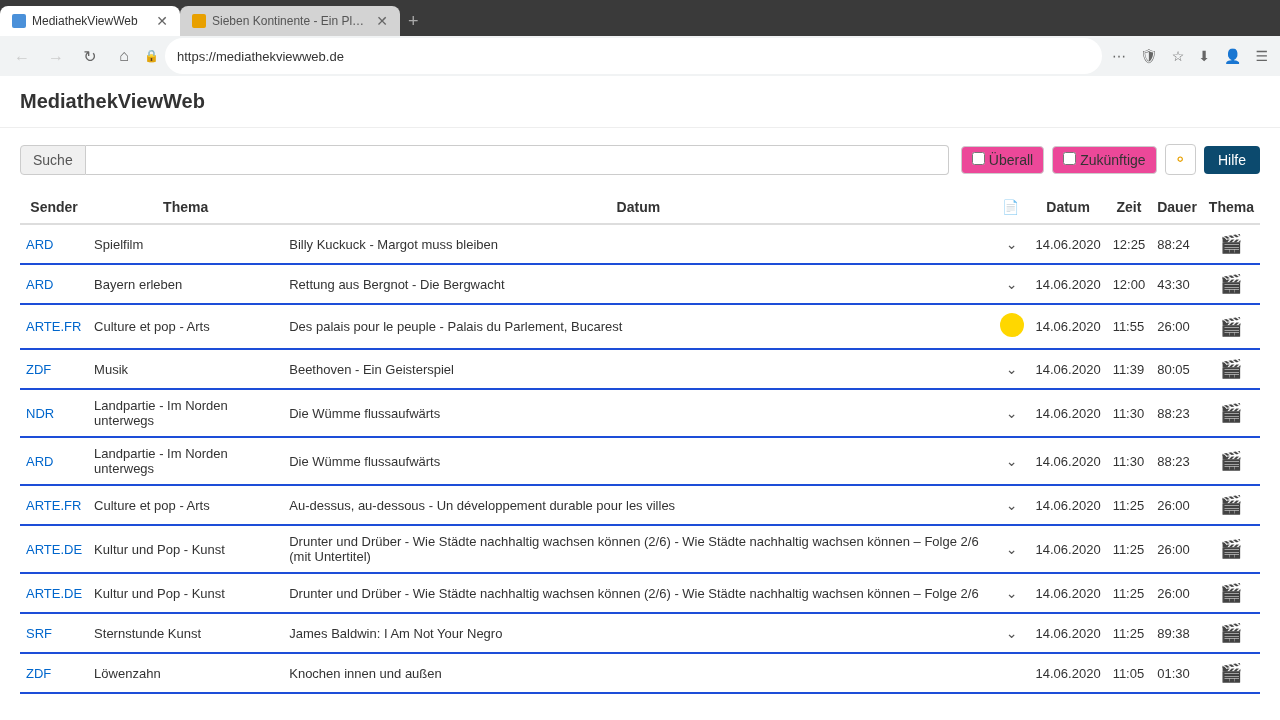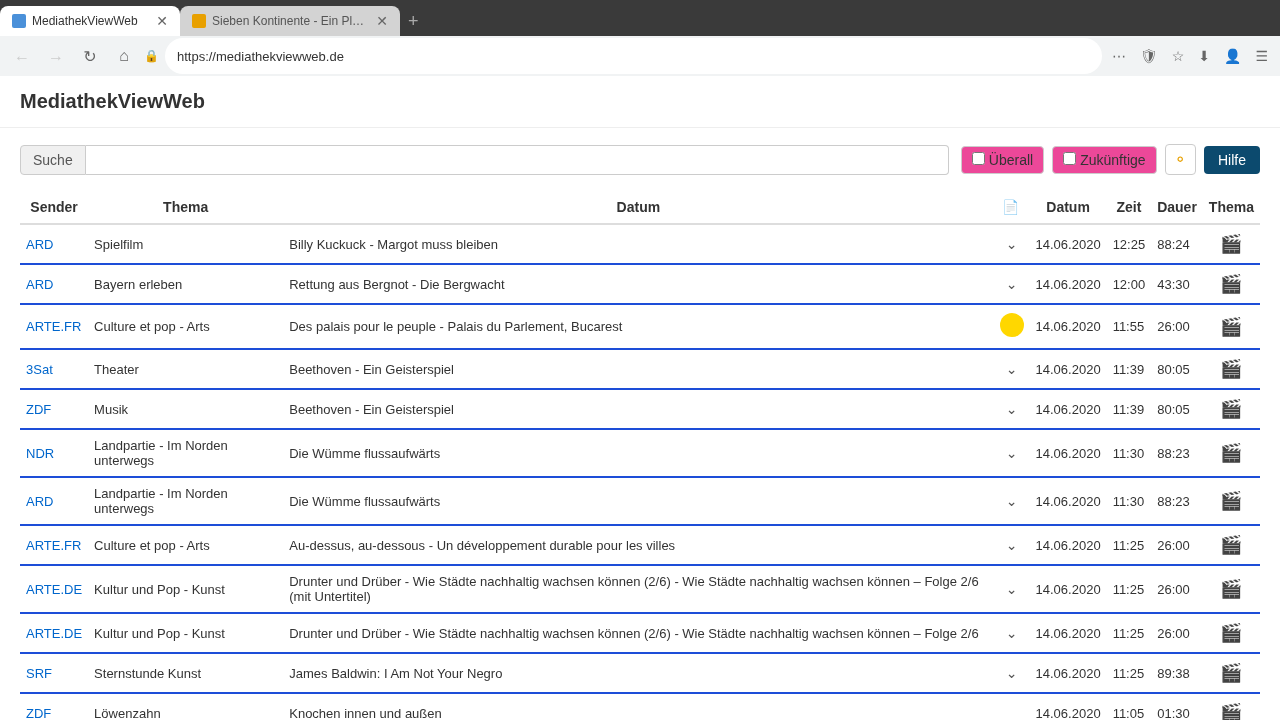--- a/index.html
+++ b/index.html
@@ -155,30 +155,20 @@
           <td><a class="sender-link" href="#">ARTE.FR</a></td>
           <td>Culture et pop - Arts</td>
           <td>Des palais pour le peuple - Palais du Parlement, Bucarest</td>
           <td class="chevron-cell"><span class="chevron-highlight"></span></td>
           <td>14.06.2020</td>
           <td>11:55</td>
           <td>26:00</td>
           <td class="video-col"><span class="video-icon" style="cursor: pointer;">🎬</span></td>
         </tr>
         <tr>
-          <td><a class="sender-link" href="#">3Sat</a></td>
-          <td>Theater</td>
-          <td>Beethoven - Ein Geisterspiel</td>
-          <td class="chevron-cell"><button class="chevron-btn">⌄</button></td>
-          <td>14.06.2020</td>
-          <td>11:39</td>
-          <td>80:05</td>
-          <td class="video-col"><span class="video-icon" style="cursor: pointer;">🎬</span></td>
-        </tr>
-        <tr>
           <td><a class="sender-link" href="#">ZDF</a></td>
           <td>Musik</td>
           <td>Beethoven - Ein Geisterspiel</td>
           <td class="chevron-cell"><button class="chevron-btn">⌄</button></td>
           <td>14.06.2020</td>
           <td>11:39</td>
           <td>80:05</td>
           <td class="video-col"><span class="video-icon" style="cursor: pointer;">🎬</span></td>
         </tr>
         <tr>

